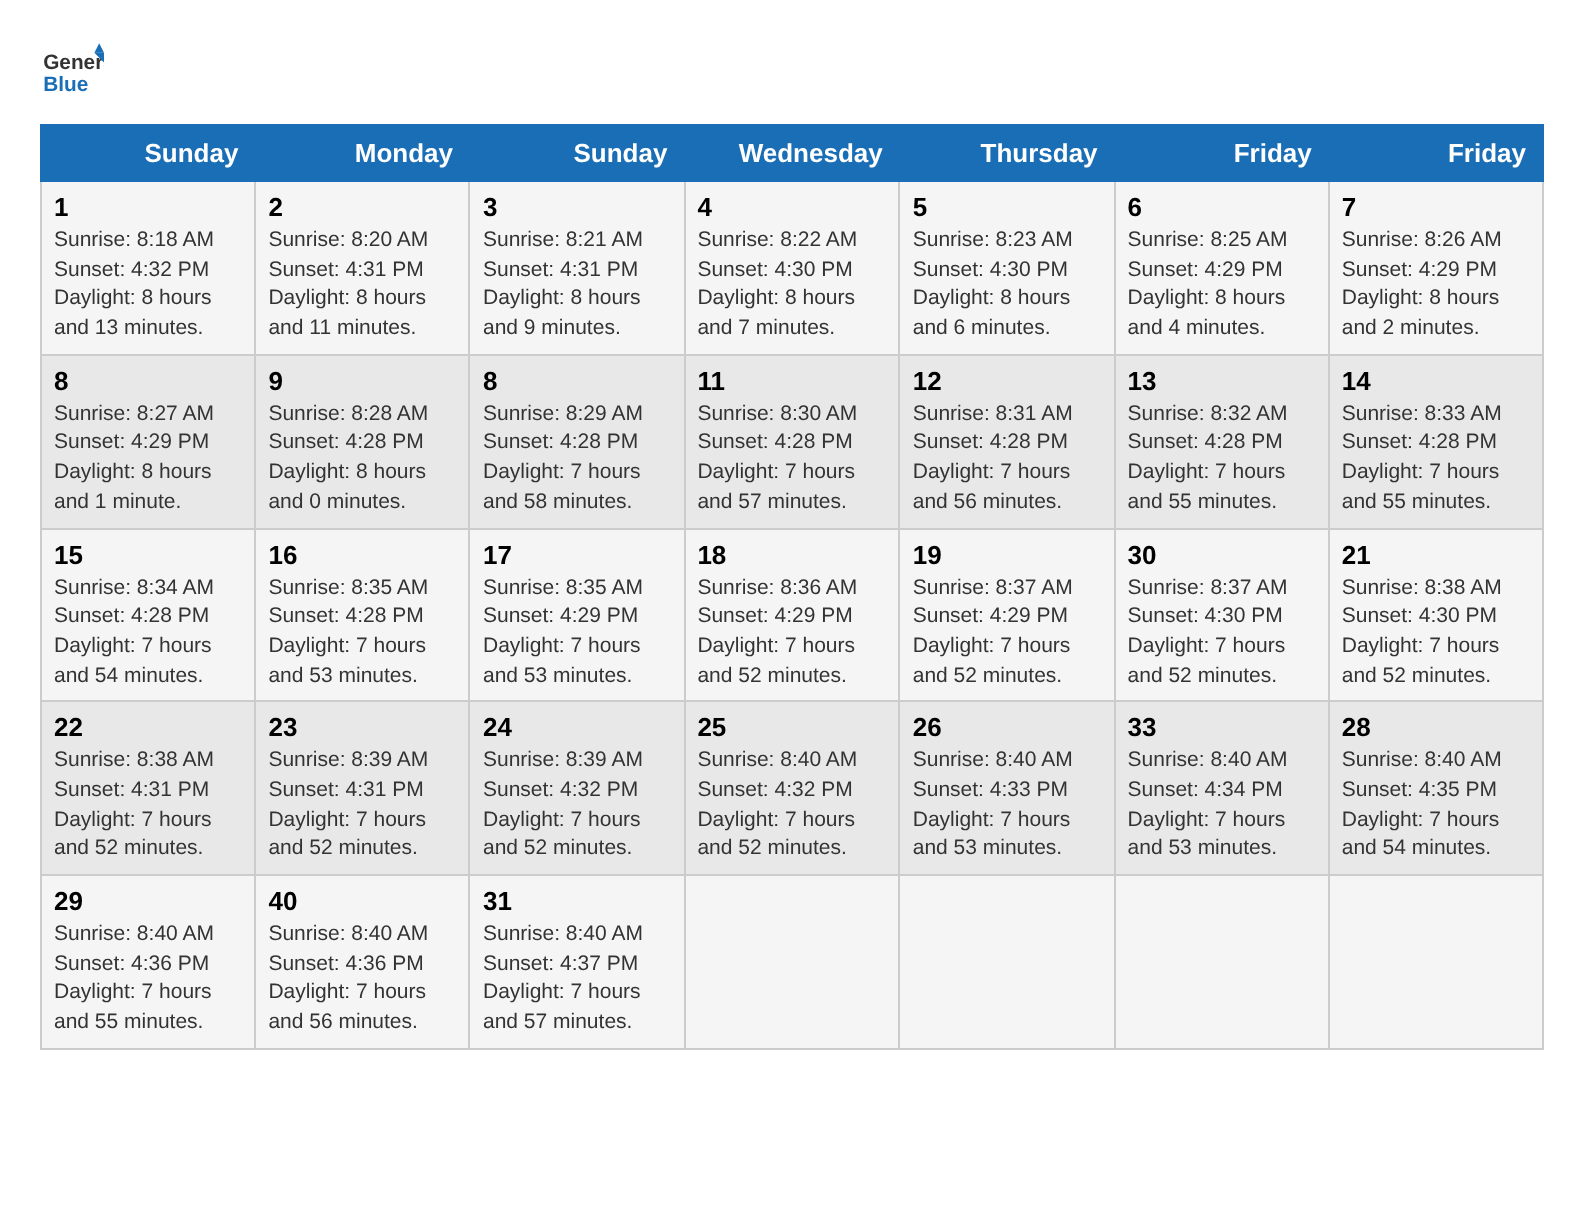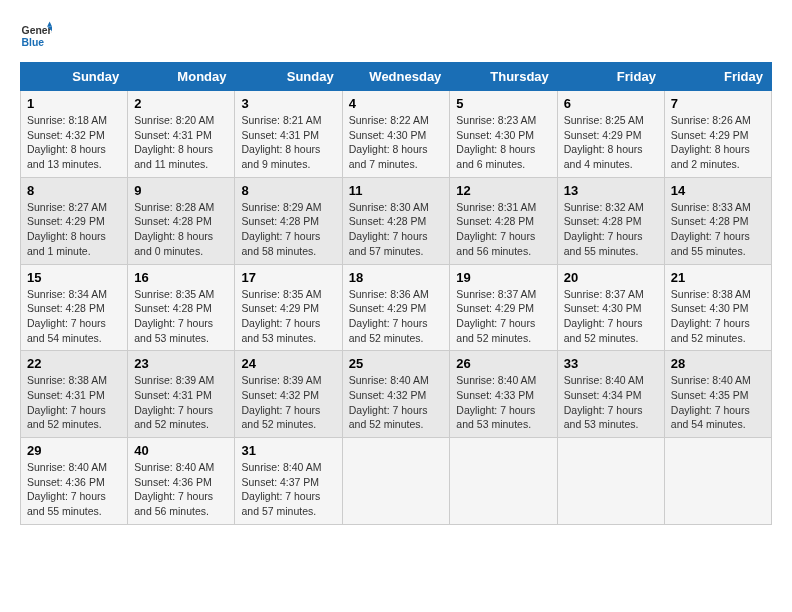--- a/index.html
+++ b/index.html
@@ -185,21 +185,21 @@
       </td>
         <td>
         <span class="day-num">18</span>
         <span class="day-detail">Sunrise: 8:36 AM<br>Sunset: 4:29 PM<br>Daylight: 7 hours and 52 minutes.</span>
       </td>
         <td>
         <span class="day-num">19</span>
         <span class="day-detail">Sunrise: 8:37 AM<br>Sunset: 4:29 PM<br>Daylight: 7 hours and 52 minutes.</span>
       </td>
         <td>
-        <span class="day-num">20</span>
+        <span class="day-num">30</span>
         <span class="day-detail">Sunrise: 8:37 AM<br>Sunset: 4:30 PM<br>Daylight: 7 hours and 52 minutes.</span>
       </td>
         <td>
         <span class="day-num">21</span>
         <span class="day-detail">Sunrise: 8:38 AM<br>Sunset: 4:30 PM<br>Daylight: 7 hours and 52 minutes.</span>
       </td>
       </tr>
       <tr>
         <td>
         <span class="day-num">22</span>

